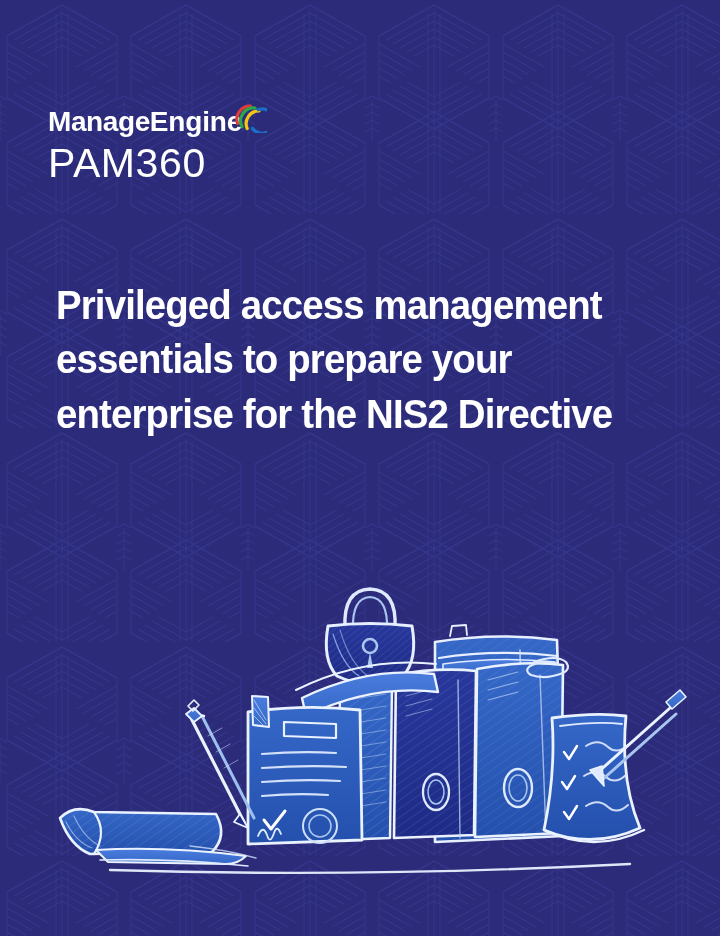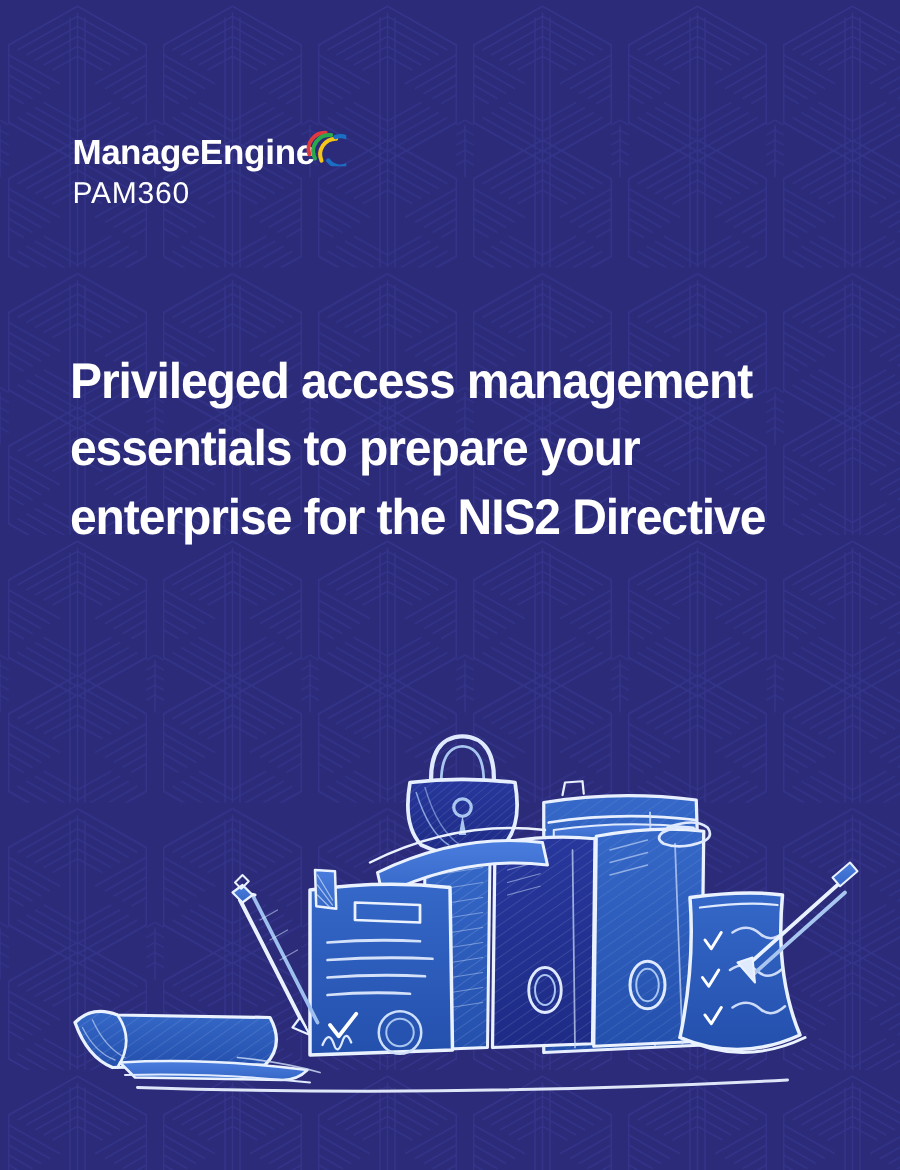--- a/index.html
+++ b/index.html
@@ -19,21 +19,21 @@
   .bg-pattern {
     position:absolute; inset:0;
     z-index:0;
     pointer-events:none;
   }
   .bg-pattern svg { display:block; width:100%; height:100%; }
 
   
   .logo-block {
     position:absolute;
-    left:58px; top:108px;
+    left:48px; top:108px;
     z-index:3;
   }
   .logo-wordmark {
     display:flex; align-items:flex-start;
     line-height:1;
     white-space:nowrap;
   }
   .logo-manage {
     font-size:28px; font-weight:bold;
     color:#ffffff; letter-spacing:-0.4px;
@@ -43,21 +43,21 @@
     color:#ffffff; letter-spacing:-0.2px;
   }
   .logo-swoosh {
     margin-left:-9px; margin-top:-9px;
     width:34px; height:34px;
     flex:0 0 auto;
   }
   .logo-swoosh svg { display:block; }
   .logo-product {
     margin-top:7px;
-    font-size:24px;
+    font-size:41px;
     font-weight:normal;
     color:#ffffff;
     letter-spacing:0.6px;
     line-height:1;
   }
 
   
   .title {
     position:absolute;
     left:56px; top:278px;

